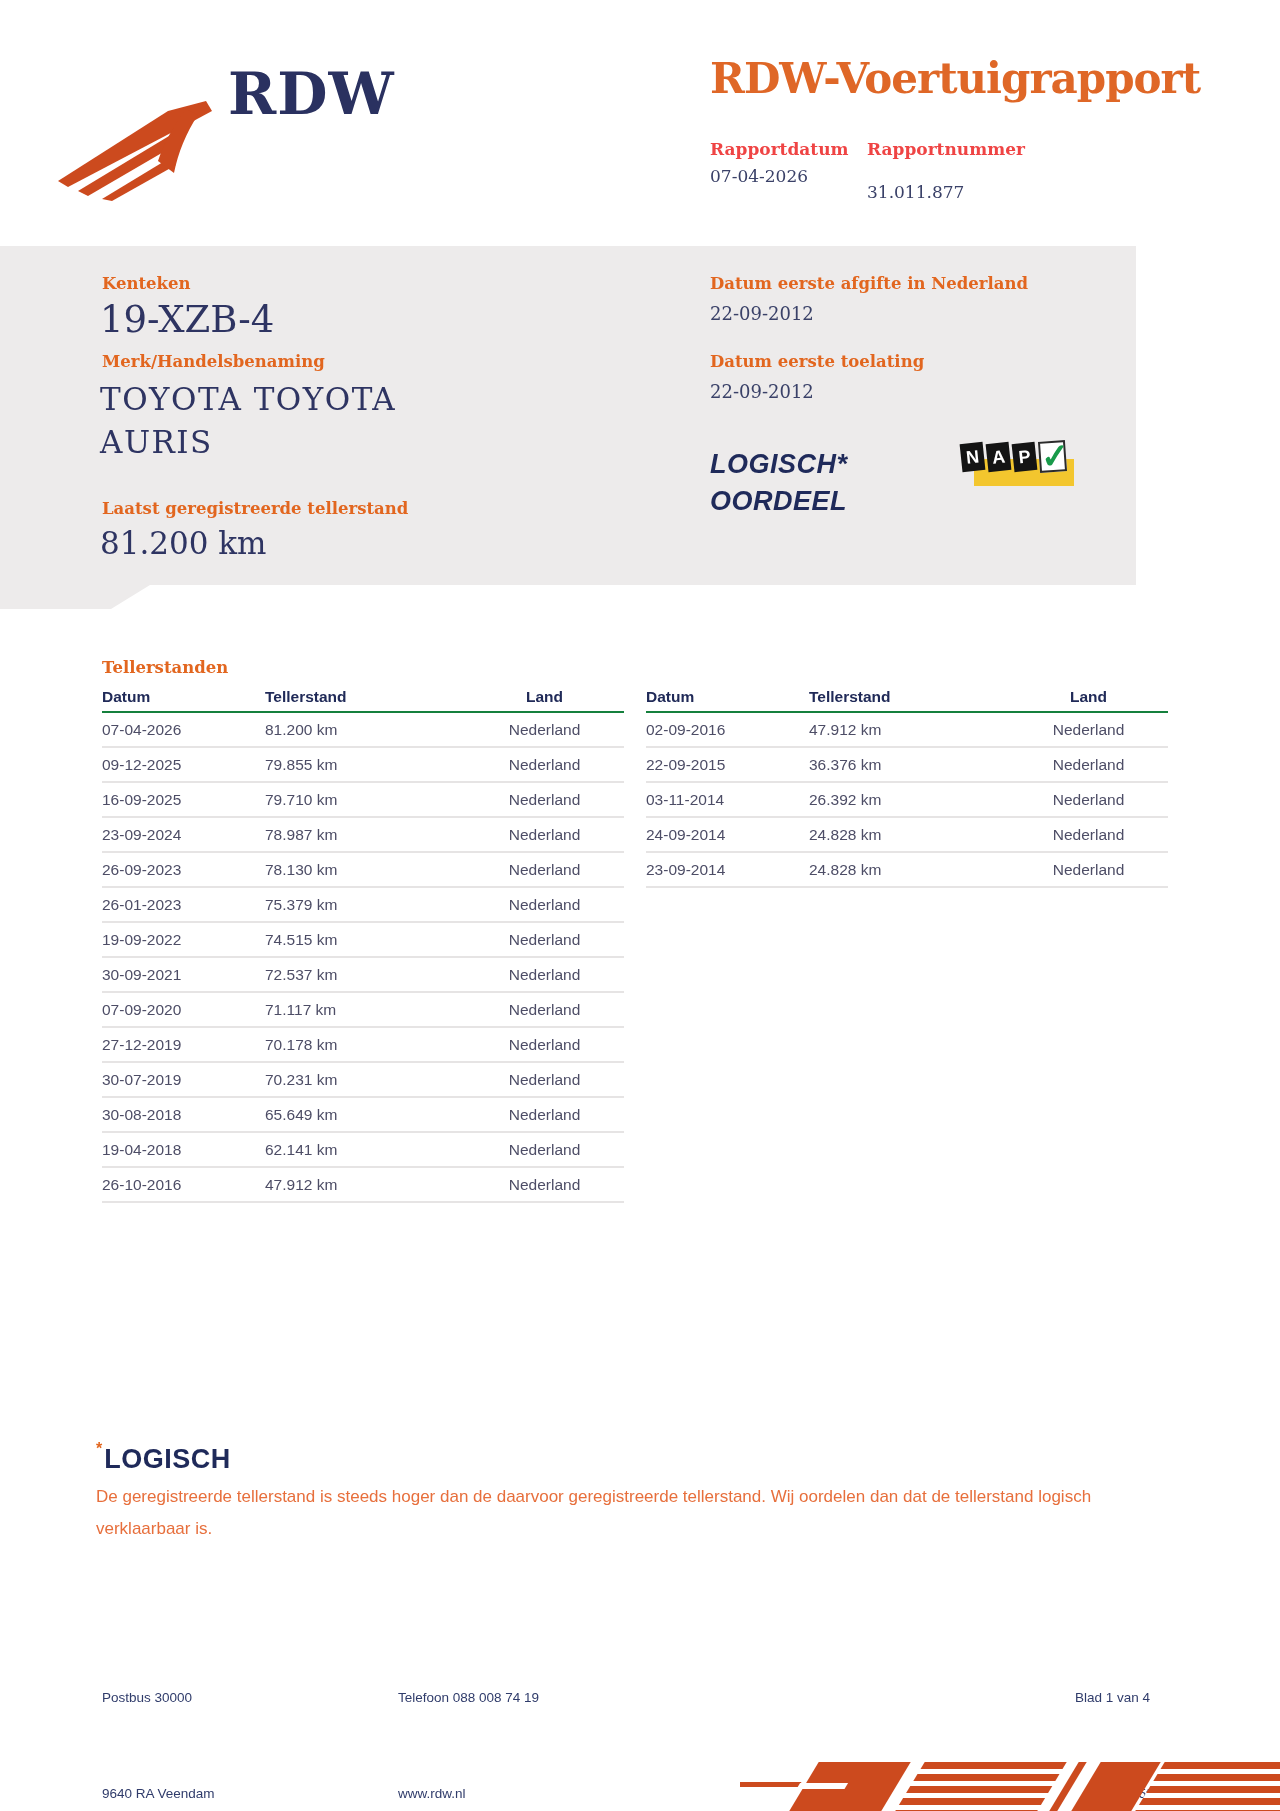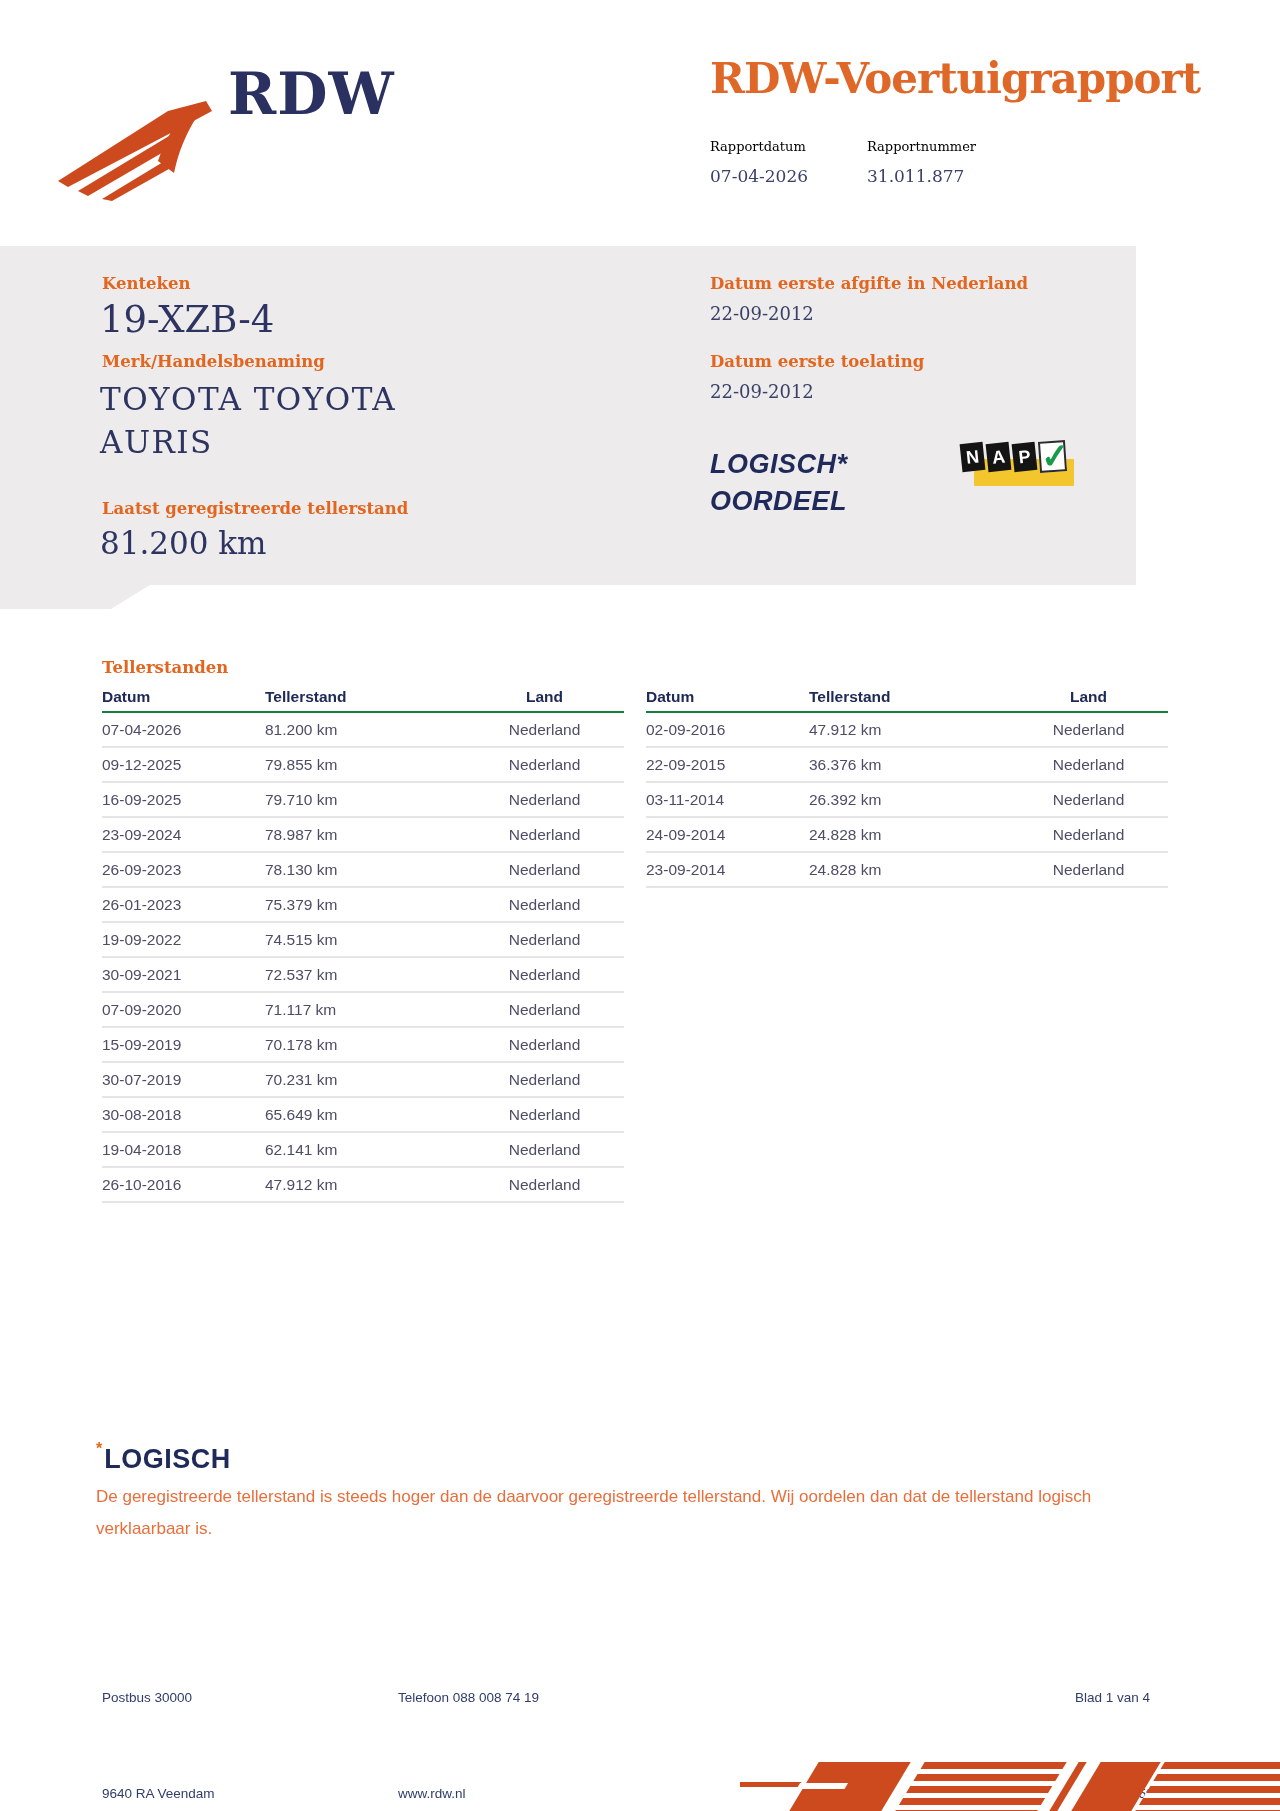--- a/index.html
+++ b/index.html
@@ -15,22 +15,22 @@
     position:absolute; left:228px; top:64px;
     font-family:"DejaVu Serif", serif; font-weight:bold;
     font-size:58px; line-height:60px; color:#2A3160; letter-spacing:1px;
   }
   .doc-title {
     position:absolute; left:710px; top:54px;
     font-family:"DejaVu Serif", serif; font-weight:bold;
     font-size:42px; line-height:50px; letter-spacing:-1px; color:#DF6727;
   }
   .meta-label {
-    position:absolute; font-family:"DejaVu Serif", serif; font-weight:normal;
-    font-size:13px; color:#000000;
+    position:absolute; font-family:"DejaVu Serif", serif; font-weight:bold;
+    font-size:17px; color:#ef4444;
   }
   .meta-value {
     position:absolute; font-family:"DejaVu Serif", serif;
     font-size:17px; color:#3A4168;
   }
   
   .graybox { position:absolute; left:0; top:246px; width:1136px; height:339px; background:#EDEBEB; }
   .graybox::after {
     content:""; position:absolute; left:0; top:339px; width:150px; height:24px;
     background:#EDEBEB; clip-path:polygon(0 0, 100% 0, 74% 100%, 0 100%);
@@ -125,21 +125,21 @@
       <polygon points="46,104 112,64 120,70 56,106"></polygon>
       <path d="M142,20 C130,38 122,58 118,78 L102,66 C108,48 118,30 130,14 Z"></path>
     </g>
   </svg>
   <div class="wordmark">RDW</div>
 
   <div class="doc-title">RDW-Voertuigrapport</div>
   <div class="meta-label" style="left:710px; top:139px;">Rapportdatum</div>
   <div class="meta-label" style="left:867px; top:139px;">Rapportnummer</div>
   <div class="meta-value" style="left:710px; top:166px;">07-04-2026</div>
-  <div class="meta-value" style="left:867px; top:166px;">31.011.877</div>
+  <div class="meta-value" style="left:867px; top:182px;">31.011.877</div>
 
   <div class="f-label" style="left:102px; top:274px;">Kenteken</div>
   <div class="v-serif-lg kenteken">19-XZB-4</div>
   <div class="f-label" style="left:102px; top:352px;">Merk/Handelsbenaming</div>
   <div class="v-serif-lg merk">TOYOTA TOYOTA AURIS</div>
   <div class="f-label" style="left:102px; top:499px;">Laatst geregistreerde tellerstand</div>
   <div class="v-serif-lg odometer">81.200 km</div>
 
   <div class="f-label" style="left:710px; top:274px;">Datum eerste afgifte in Nederland</div>
   <div class="v-serif-sm" style="left:710px; top:303px;">22-09-2012</div>
@@ -207,21 +207,21 @@
           <span class="c-datum">30-09-2021</span>
           <span class="c-teller">72.537 km</span>
           <span class="c-land">Nederland</span>
         </div>
         <div class="trow">
           <span class="c-datum">07-09-2020</span>
           <span class="c-teller">71.117 km</span>
           <span class="c-land">Nederland</span>
         </div>
         <div class="trow">
-          <span class="c-datum">15-09-2019</span>
+          <span class="c-datum">27-12-2019</span>
           <span class="c-teller">70.178 km</span>
           <span class="c-land">Nederland</span>
         </div>
         <div class="trow">
           <span class="c-datum">30-07-2019</span>
           <span class="c-teller">70.231 km</span>
           <span class="c-land">Nederland</span>
         </div>
         <div class="trow">
           <span class="c-datum">30-08-2018</span>

